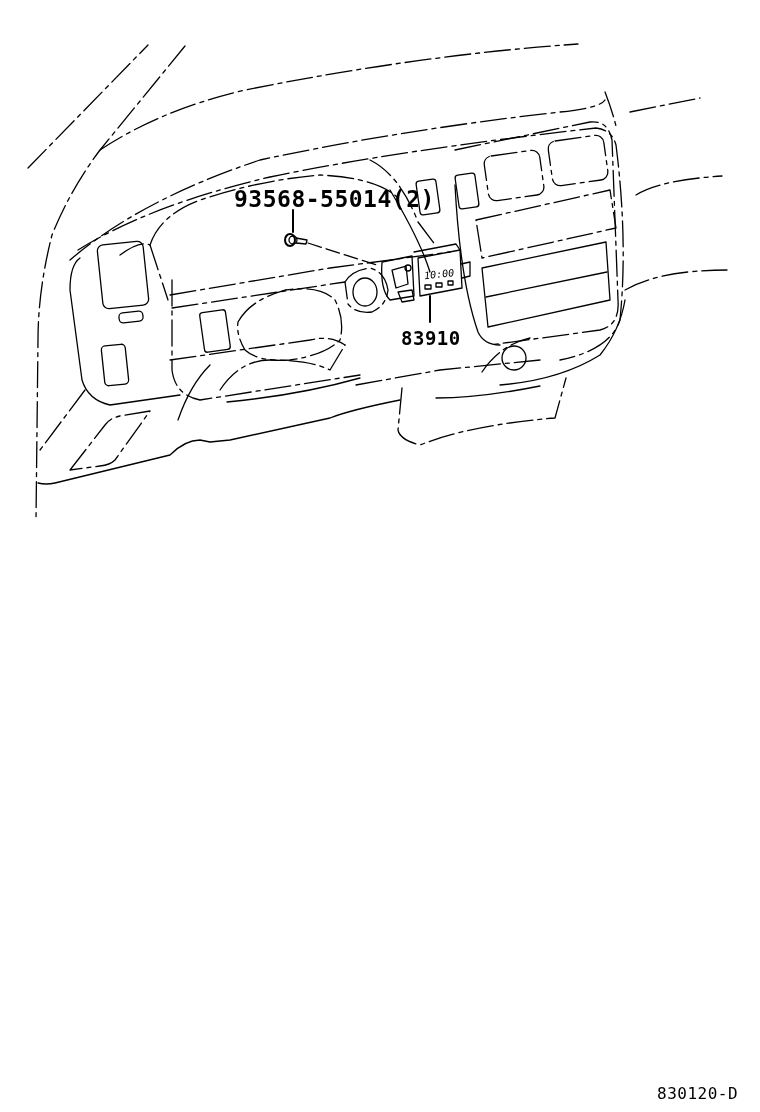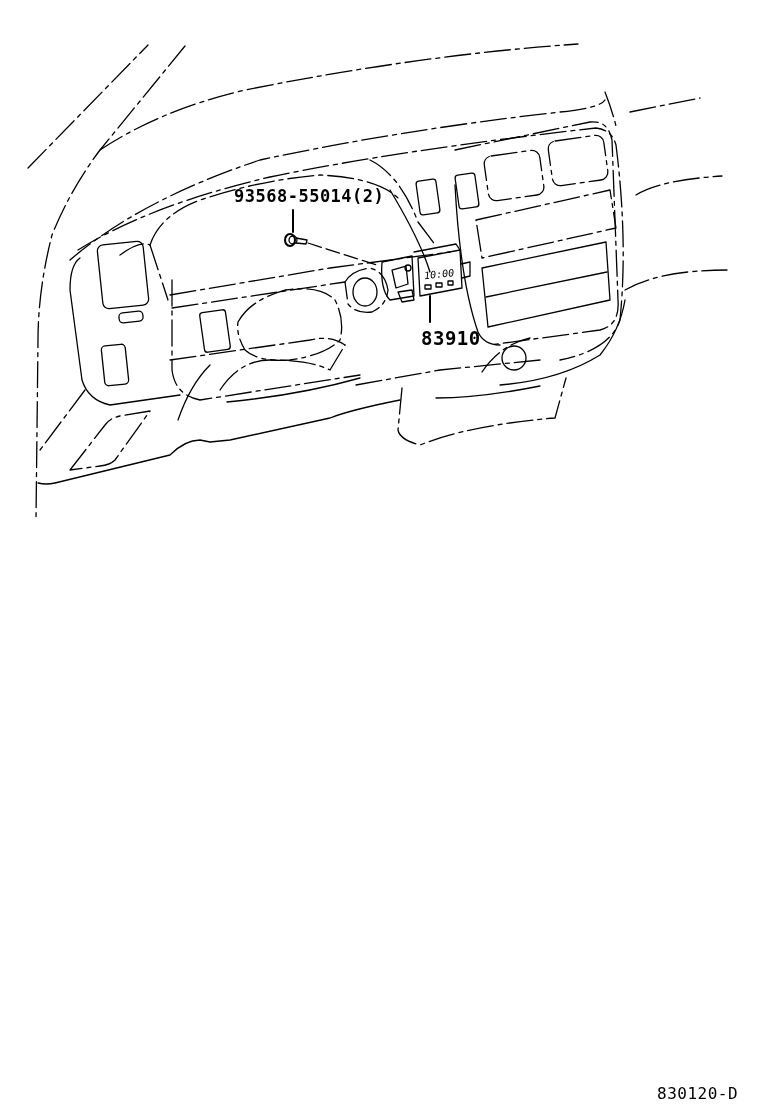--- a/index.html
+++ b/index.html
@@ -10,22 +10,22 @@
     .dash2 { stroke-dasharray: 14 5; }
     .thick { stroke-width: 2; }
     .label {
       position: absolute;
       font-family: "DejaVu Sans Mono", "Liberation Mono", monospace;
       font-weight: bold;
       color: #000;
       white-space: nowrap;
       letter-spacing: 0.5px;
     }
-    #lbl-screw { left: 234px; top: 186px; font-size: 17px; }
-    #lbl-clock { left: 401px; top: 327px; font-size: 19px; margin-left: 20px; }
+    #lbl-screw { left: 234px; top: 186px; font-size: 23px; }
+    #lbl-clock { left: 401px; top: 327px; font-size: 19px; }
     #lbl-fig { left: 657px; top: 1084px; font-size: 16px; font-weight: normal; }
   </style>
 </head>
 <body>
 
 <svg id="diagram" viewBox="0 0 760 1112" xmlns="http://www.w3.org/2000/svg">
 
   <g>
     <path class="ln dash" d="M28,168 L148,45"></path>
     <path class="ln dash" d="M185,46 L100,150 Q70,190 52,235 Q38,290 38,340 L36,520"></path>

